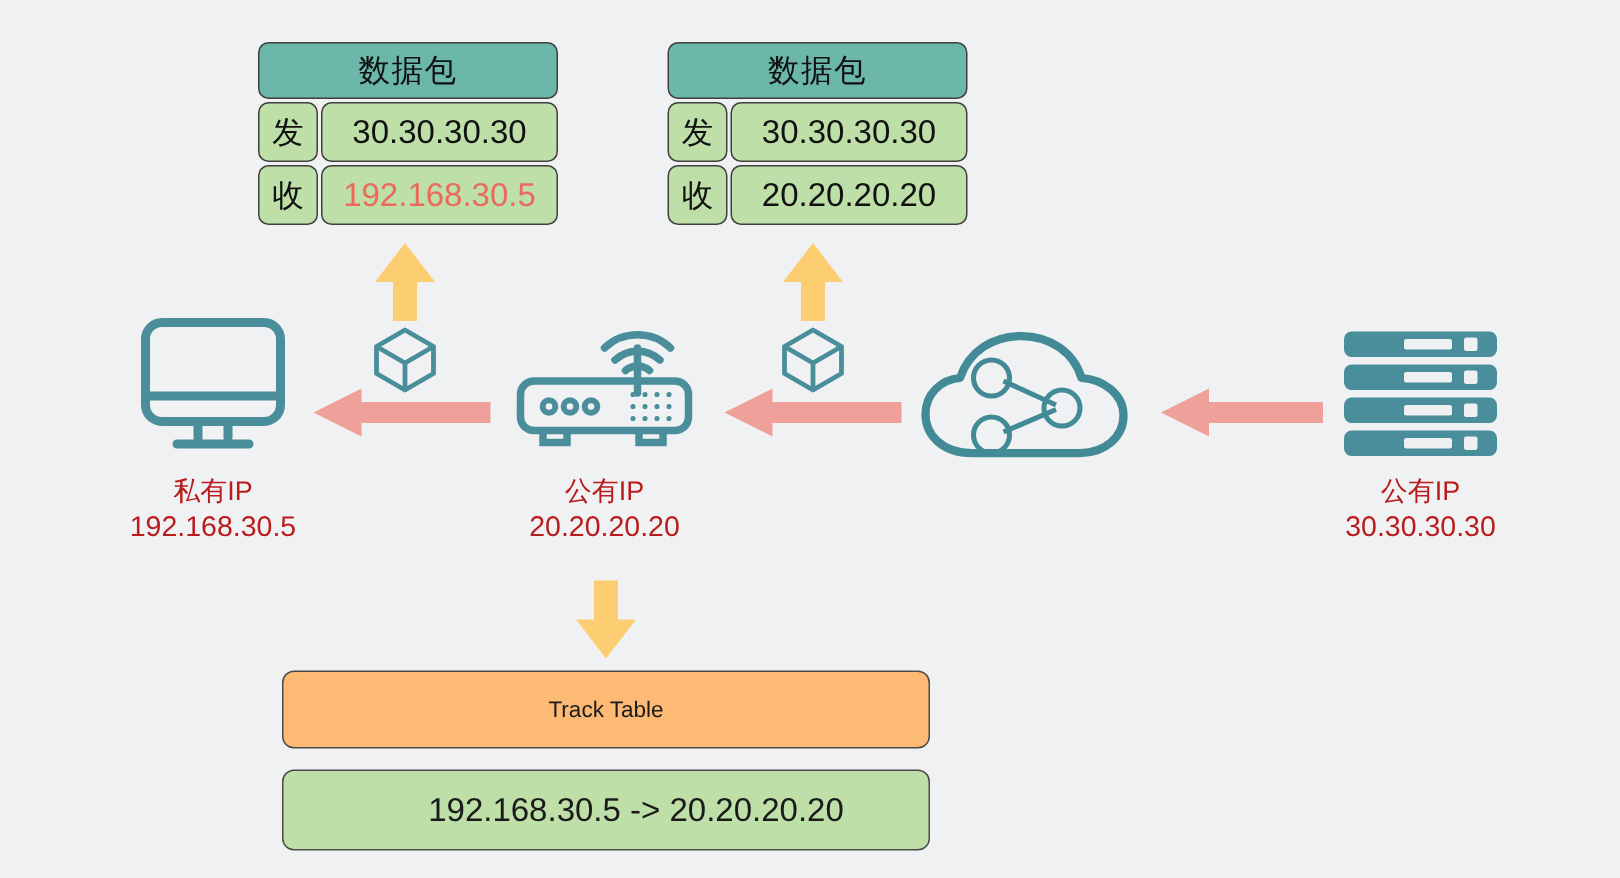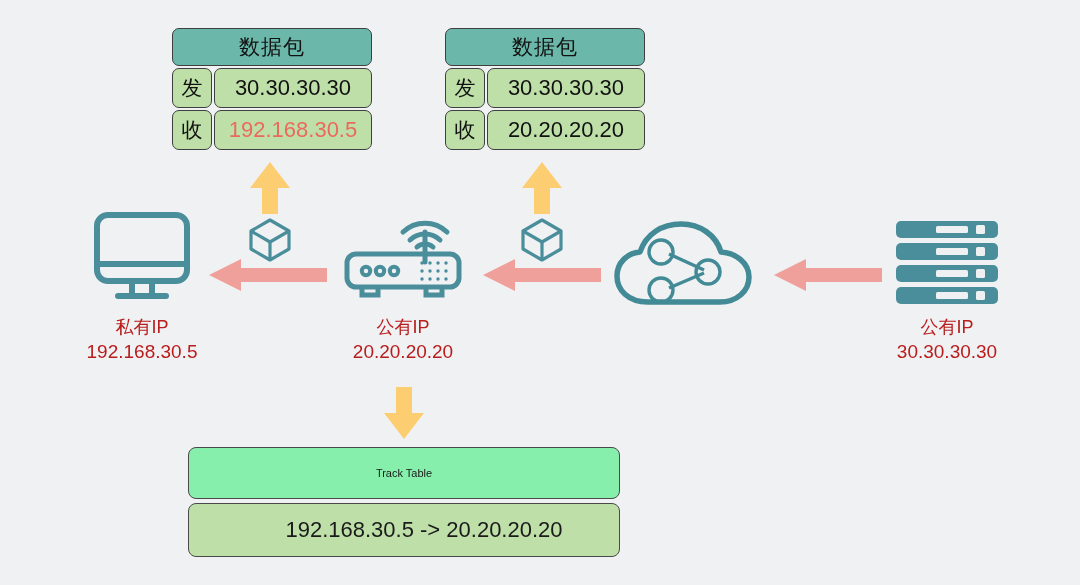--- a/index.html
+++ b/index.html
@@ -73,33 +73,33 @@
     color: #ea6a5e;
   }
 
   
   .track {
     position: absolute;
     width: 432px;
   }
   .track-header {
     height: 52px;
-    background: #86efac;
+    background: #fdba74;
     border: 1.5px solid #4a4a4a;
     border-radius: 8px;
     box-sizing: border-box;
     display: flex;
     align-items: center;
     justify-content: center;
-    font-size: 11px;
+    font-size: 15px;
     color: #1a1a1a;
   }
   .track-body {
     height: 54px;
-    margin-top: 4px;
+    margin-top: 14px;
     background: #bee0a8;
     border: 1.5px solid #4a4a4a;
     border-radius: 8px;
     box-sizing: border-box;
     display: flex;
     align-items: center;
     justify-content: center;
     font-size: 22px;
     color: #1a1a1a;
     padding-left: 40px;

